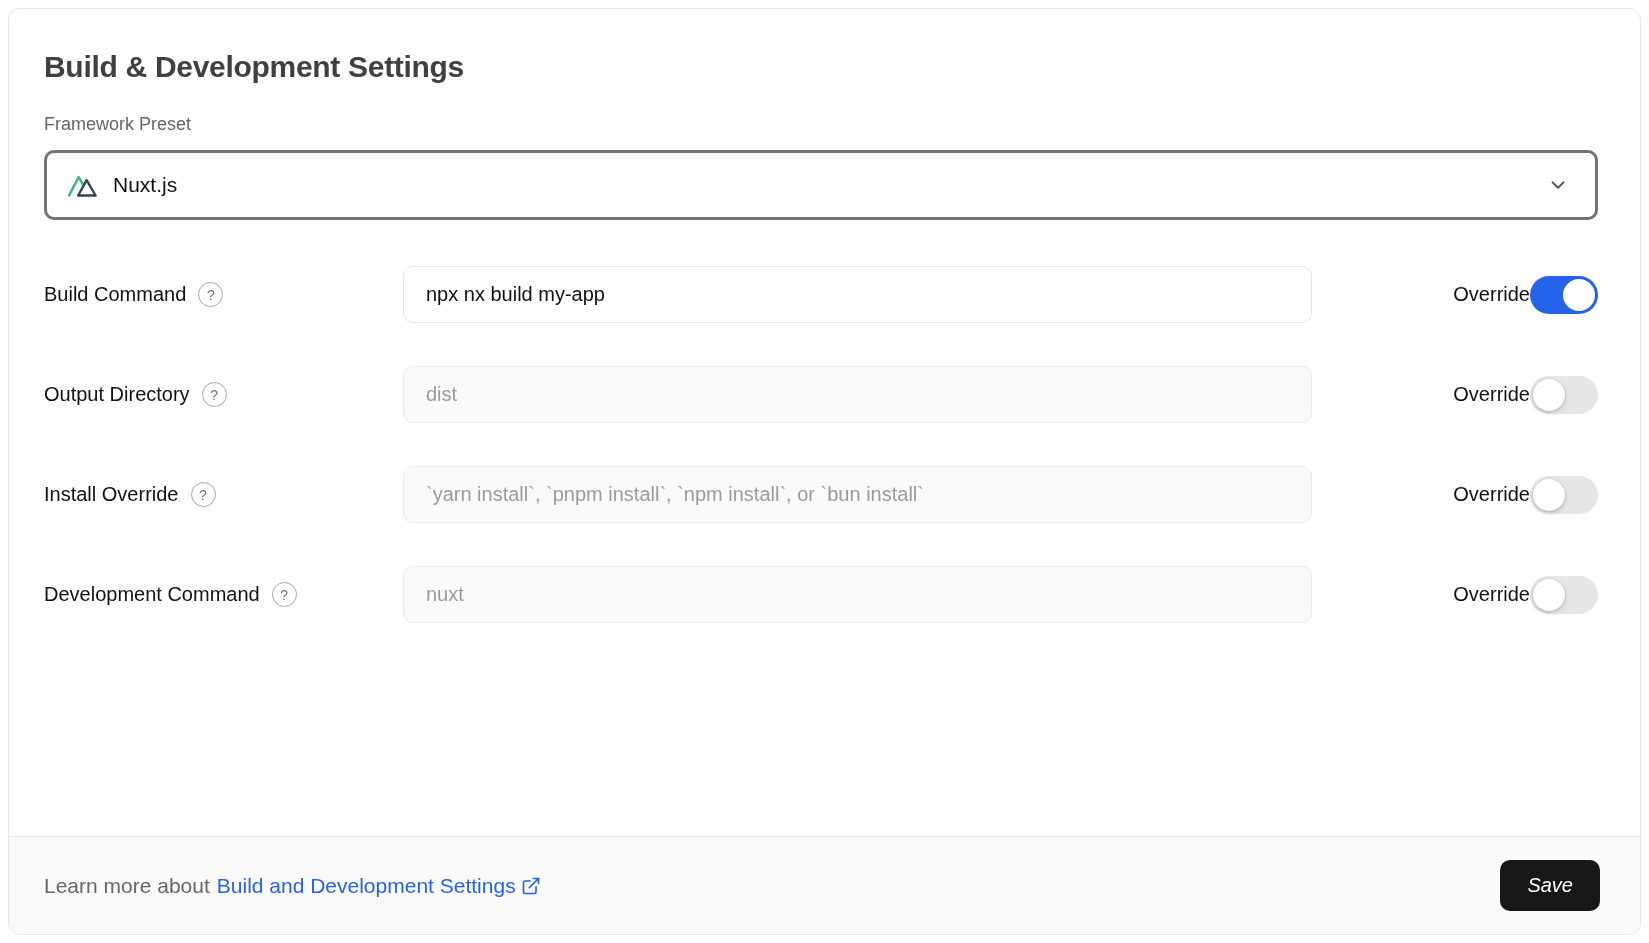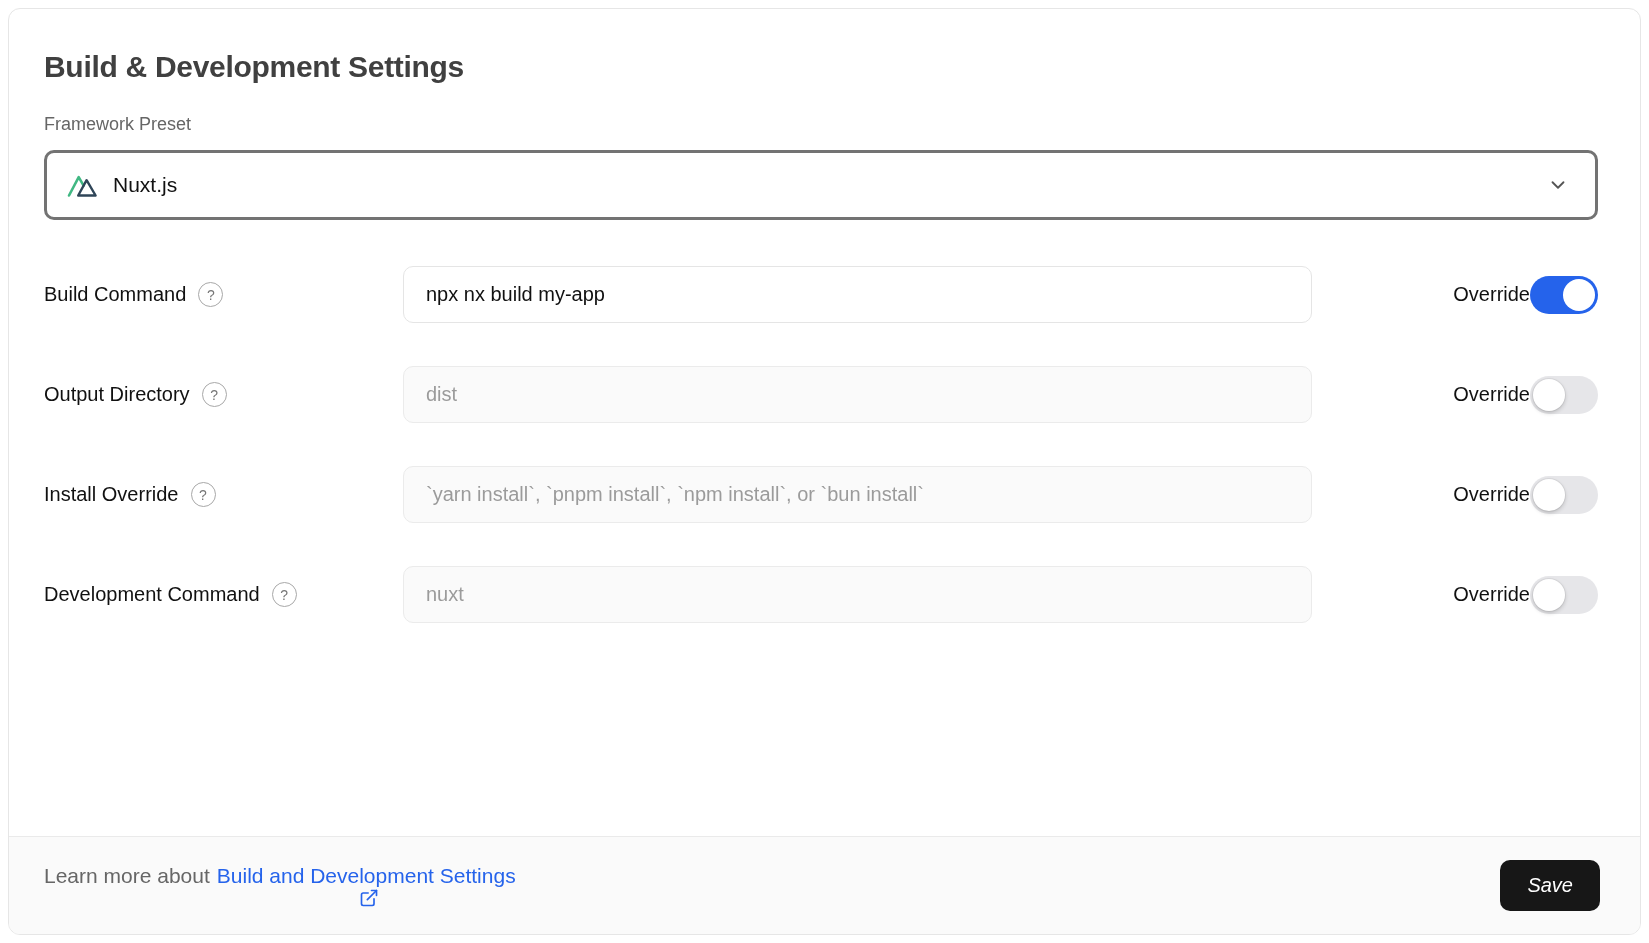--- a/index.html
+++ b/index.html
@@ -131,21 +131,20 @@
     padding: 0 40px 0 35px;
   }
   .learn-more { font-size: 21px; color: #666666; display: flex; align-items: flex-start; }
   .learn-more .link {
     color: #2563eb;
     text-decoration: none;
     margin-left: 7px;
     display: inline-flex;
     align-items: center;
     cursor: pointer;
-    flex-direction: column;
   }
   .external-icon { margin-left: 5px; display: flex; align-items: center; }
   .save-btn {
     height: 51px;
     padding: 0 27px;
     background: #171717;
     color: #ffffff;
     border: none;
     border-radius: 10px;
     font-size: 20px;

